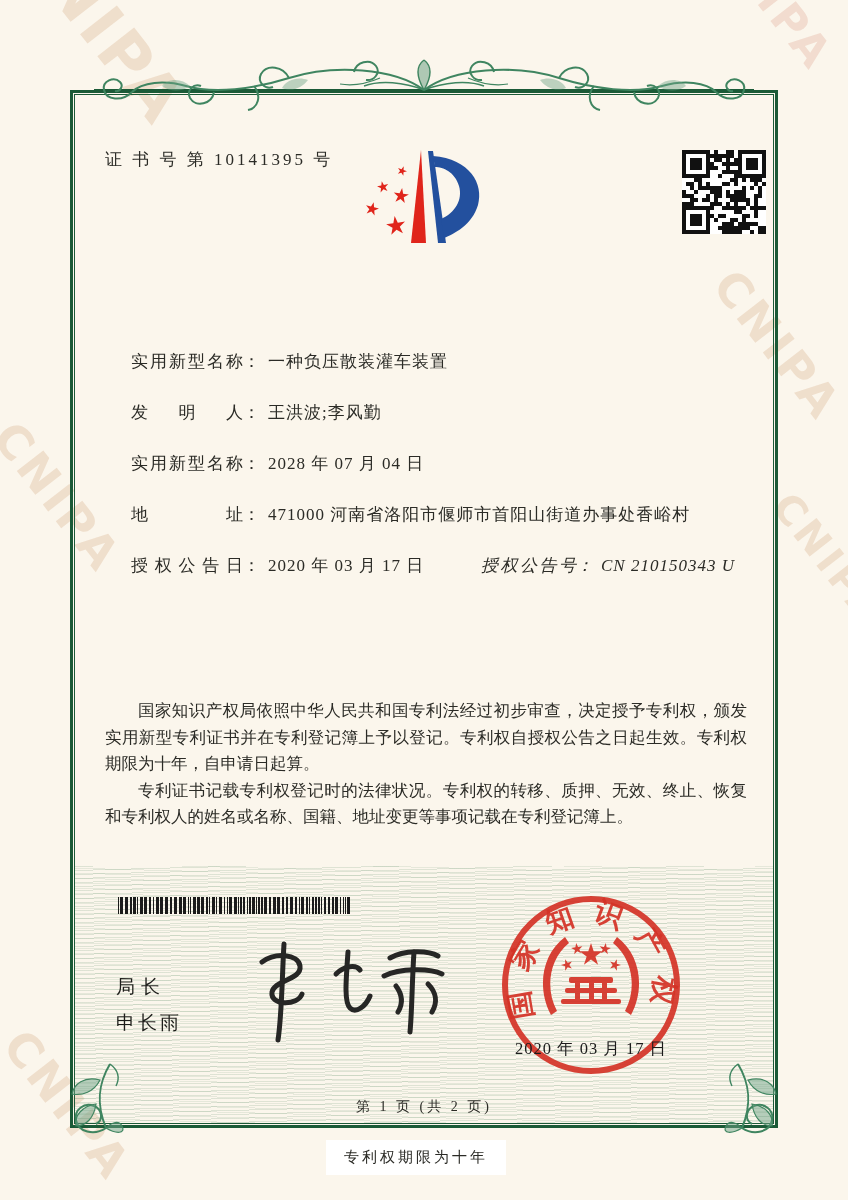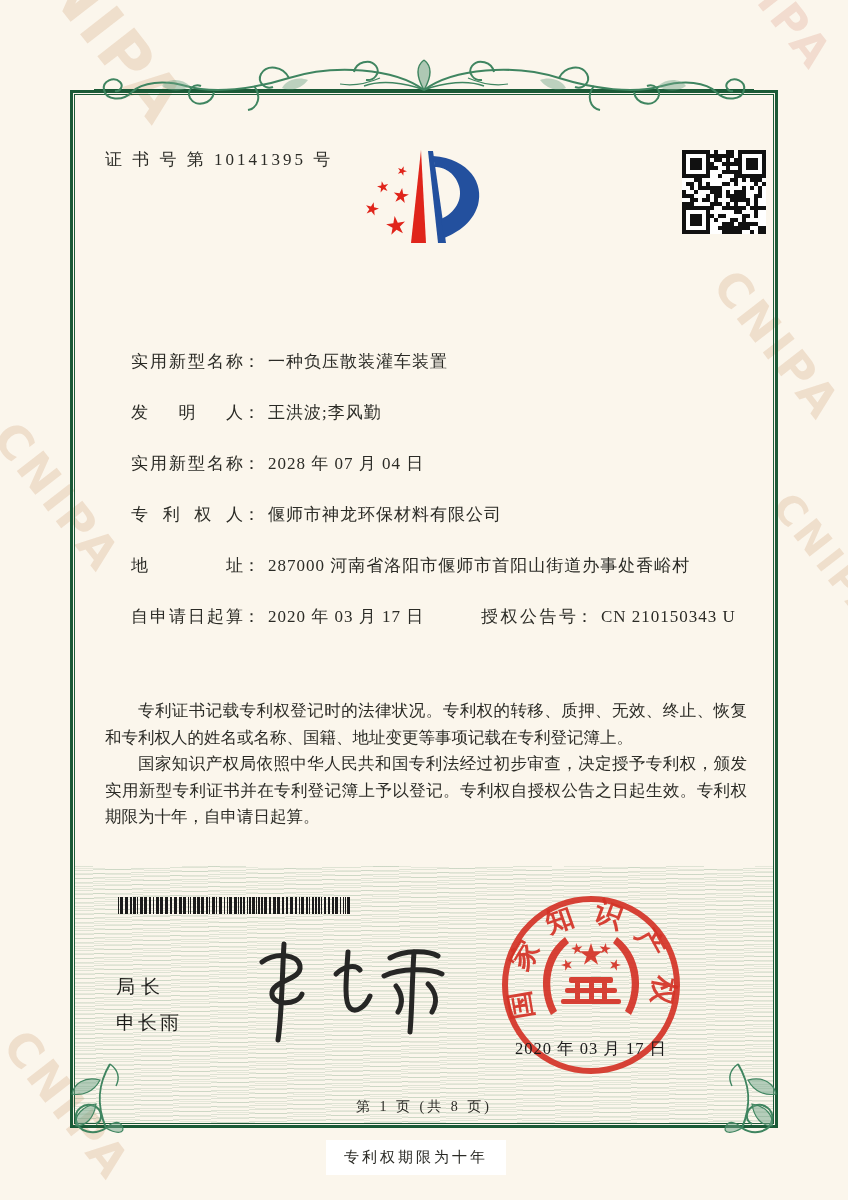--- a/index.html
+++ b/index.html
@@ -37,21 +37,21 @@
   .qr i{position:absolute;width:4px;height:4px;background:#111;}
 
   .title{position:absolute;left:70px;top:248px;width:708px;text-align:center;
          font-size:40px;font-weight:bold;letter-spacing:8px;color:#1b1b1b;}
 
   .fields{position:absolute;left:105px;top:350px;width:640px;font-size:17px;color:var(--ink);margin-left:26px;}
   .frow{height:51px;position:relative;}
   .flabel{display:inline-block;width:112px;text-align:justify;text-align-last:justify;vertical-align:top;}
   .fcolon{display:inline-block;margin-right:8px;}
   .fvalue{letter-spacing:1px;}
-  .fgroup2{position:absolute;left:350px;top:0;}
+  .fgroup2{position:absolute;left:350px;top:0;font-style:italic;}
 
   .paras{position:absolute;left:105px;top:698px;width:642px;font-size:16.5px;line-height:26.5px;
          color:var(--ink);text-align:justify;}
   .paras p{text-indent:2em;}
 
   .guilloche{position:absolute;left:74px;top:866px;width:700px;height:258px;
      background:
        repeating-linear-gradient(178.5deg, rgba(118,158,124,.22) 0 1px, rgba(118,158,124,0) 1px 4px),
        repeating-linear-gradient(181.5deg, rgba(118,158,124,.16) 0 1px, rgba(118,158,124,0) 1px 5px);}
 
@@ -403,36 +403,33 @@
     <div class="frow">
       <span class="flabel">实用新型名称</span><span class="fcolon">：</span><span class="fvalue">一种负压散装灌车装置</span>
     </div>
     <div class="frow">
       <span class="flabel">发明人</span><span class="fcolon">：</span><span class="fvalue">王洪波;李风勤</span>
     </div>
     <div class="frow">
       <span class="flabel">实用新型名称</span><span class="fcolon">：</span><span class="fvalue">2028 年 07 月 04 日</span>
     </div>
     <div class="frow">
-      <span class="flabel">专利权人</span><span class="fcolon">：</span><span class="fvalue">偃师市神龙环保材料有限公司</span>
+      <span class="flabel">地址</span><span class="fcolon">：</span><span class="fvalue">471000 河南省洛阳市偃师市首阳山街道办事处香峪村</span>
     </div>
     <div class="frow">
-      <span class="flabel">地址</span><span class="fcolon">：</span><span class="fvalue">287000 河南省洛阳市偃师市首阳山街道办事处香峪村</span>
-    </div>
-    <div class="frow">
-      <span class="flabel">自申请日起算</span><span class="fcolon">：</span><span class="fvalue">2020 年 03 月 17 日</span>
+      <span class="flabel">授权公告日</span><span class="fcolon">：</span><span class="fvalue">2020 年 03 月 17 日</span>
       <span class="fgroup2">
         <span class="flabel" style="width:95px;">授权公告号</span><span class="fcolon">：</span><span class="fvalue">CN 210150343 U</span>
       </span>
     </div>
   </div>
 
   <div class="paras">
+    <p>国家知识产权局依照中华人民共和国专利法经过初步审查，决定授予专利权，颁发实用新型专利证书并在专利登记簿上予以登记。专利权自授权公告之日起生效。专利权期限为十年，自申请日起算。</p>
     <p>专利证书记载专利权登记时的法律状况。专利权的转移、质押、无效、终止、恢复和专利权人的姓名或名称、国籍、地址变更等事项记载在专利登记簿上。</p>
-    <p>国家知识产权局依照中华人民共和国专利法经过初步审查，决定授予专利权，颁发实用新型专利证书并在专利登记簿上予以登记。专利权自授权公告之日起生效。专利权期限为十年，自申请日起算。</p>
   </div>
 
   <div class="barcode">
       <i style="left:0px;width:1px"></i>
       <i style="left:2px;width:3px"></i>
       <i style="left:7px;width:3px"></i>
       <i style="left:12px;width:2px"></i>
       <i style="left:15px;width:3px"></i>
       <i style="left:19px;width:1px"></i>
       <i style="left:22px;width:3px"></i>
@@ -532,17 +529,17 @@
       <rect x="76" y="90" width="5" height="18"></rect>
       <rect x="90" y="90" width="5" height="18"></rect>
       <rect x="103" y="90" width="5" height="18"></rect>
     </g>
     <defs>
       <path id="star2" d="M0,-1 L0.2245,-0.309 0.9511,-0.309 0.3633,0.118 0.5878,0.809 0,0.382 -0.5878,0.809 -0.3633,0.118 -0.9511,-0.309 -0.2245,-0.309 Z"></path>
     </defs>
   </svg>
   <div class="seal-date">2020 年 03 月 17 日</div>
 
-  <div class="page-num">第 1 页 (共 8 页)</div>
+  <div class="page-num">第 1 页 (共 2 页)</div>
 
   <div class="footer-note">专利权期限为十年</div>
 
 </div>
 
 </body></html>

